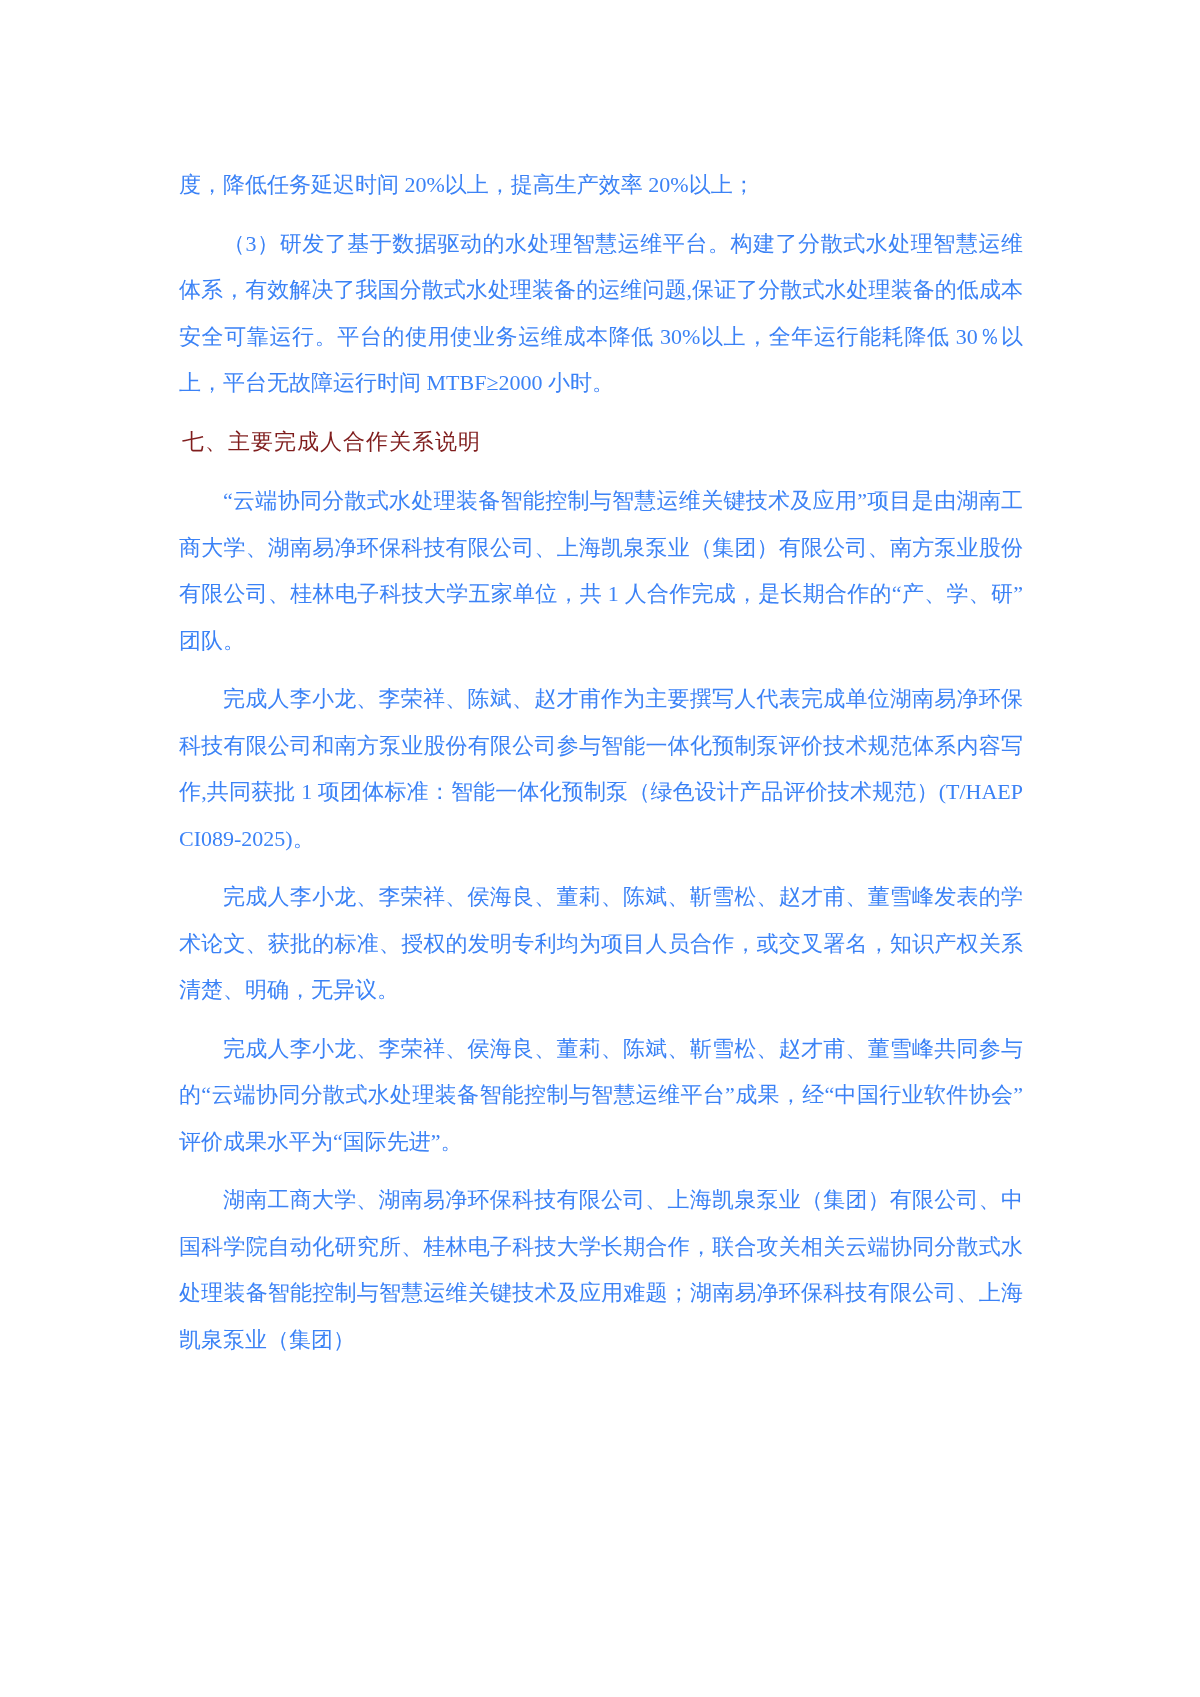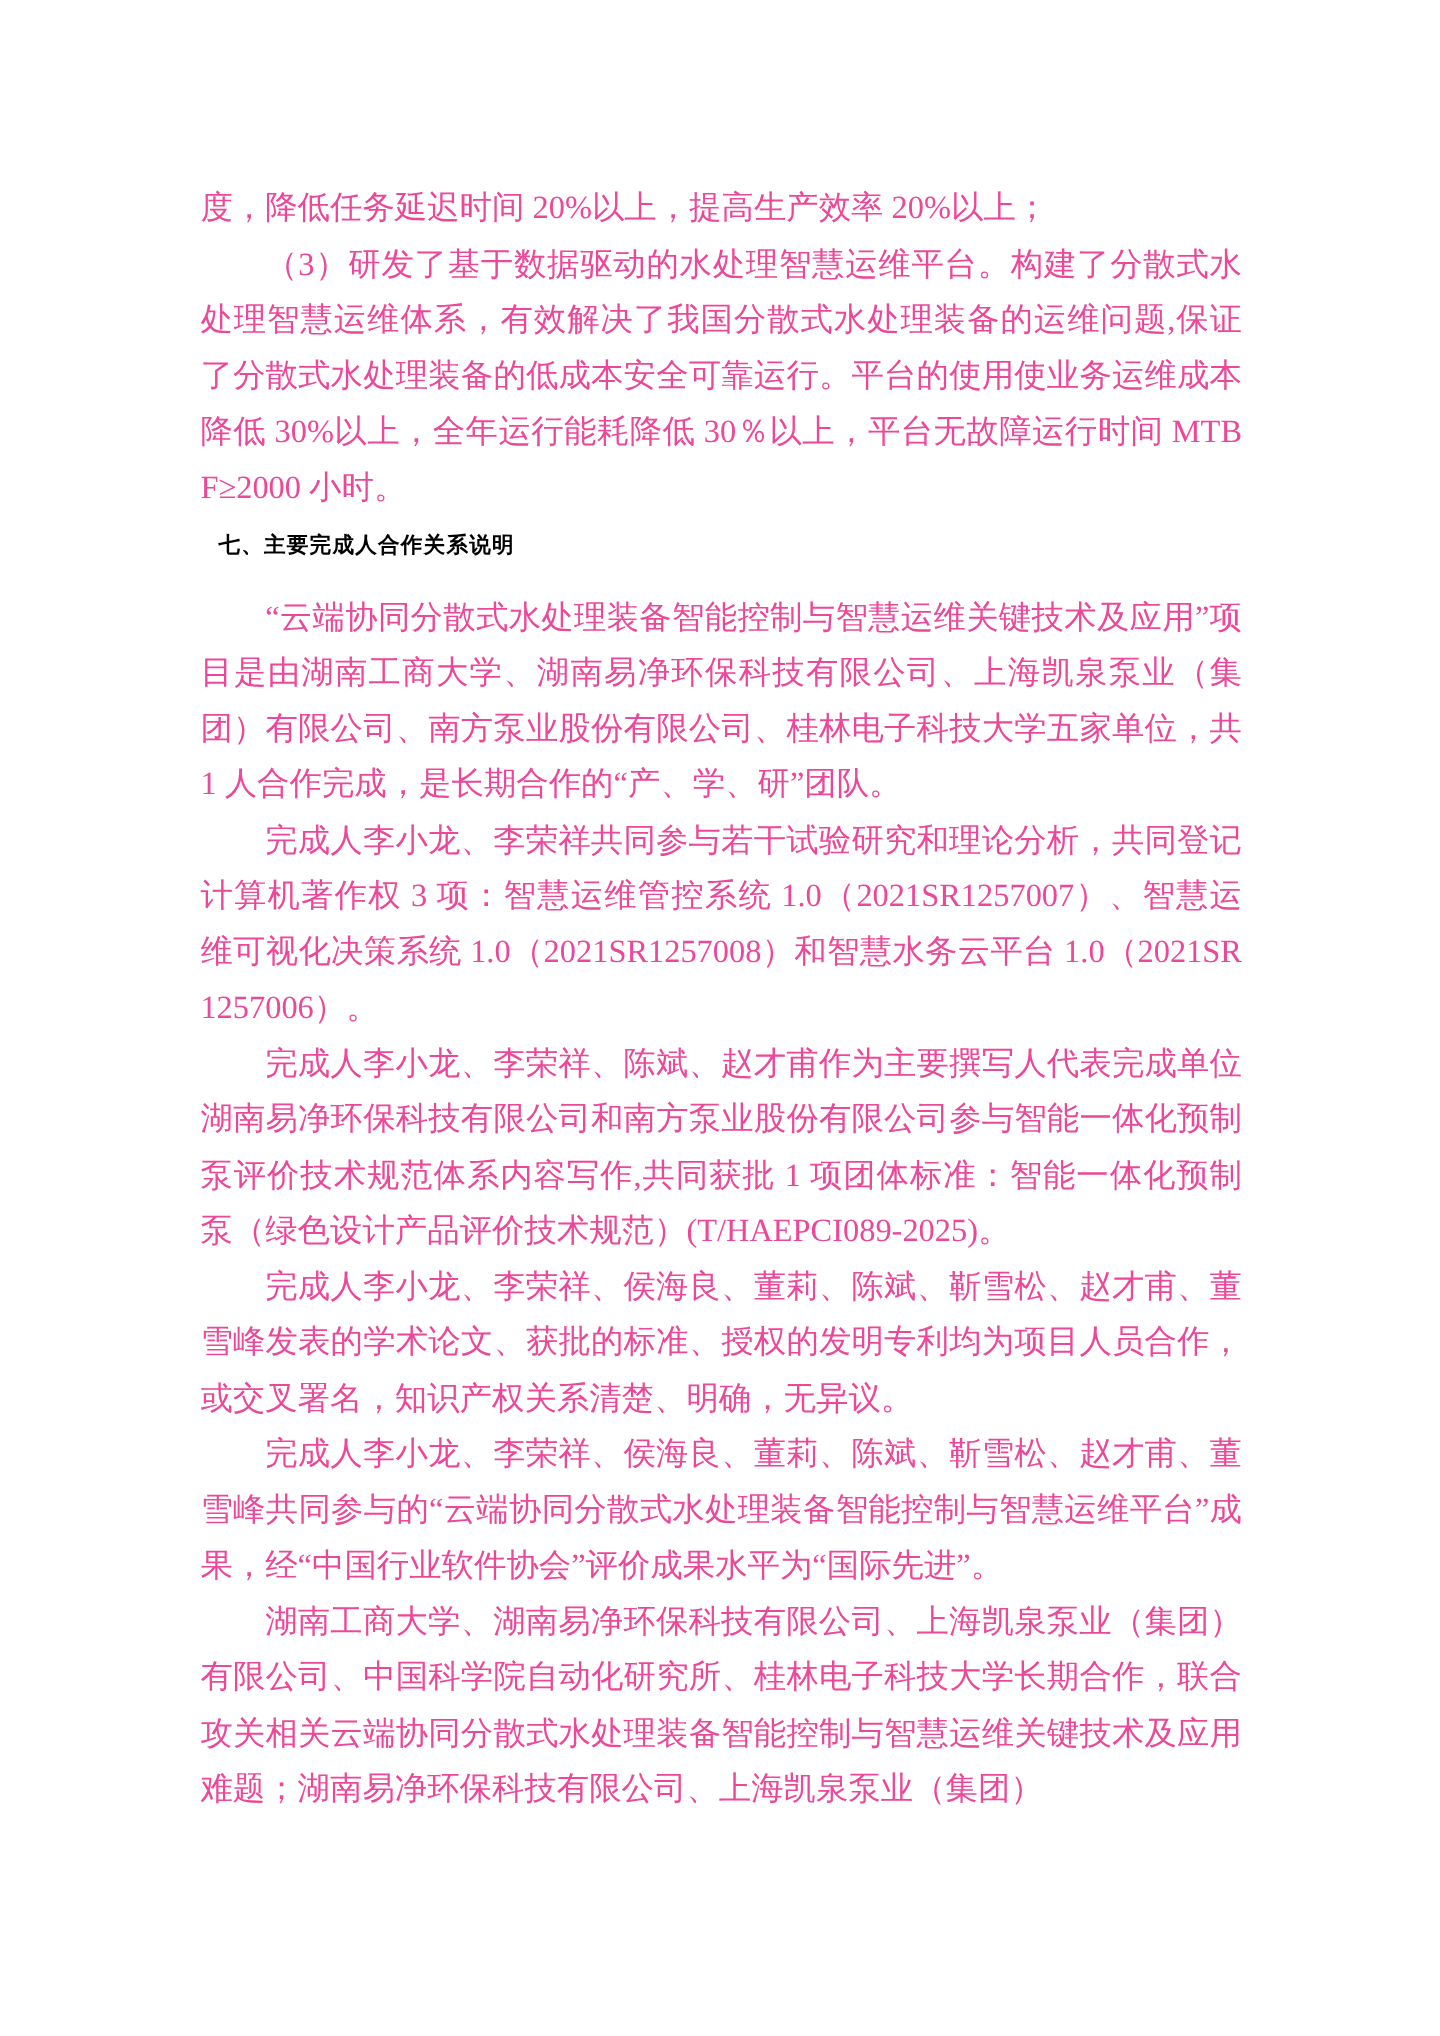--- a/index.html
+++ b/index.html
@@ -11,58 +11,57 @@
     position: relative;
     width: 1200px;
     height: 1697px;
     margin: 0 auto;
     background: #ffffff;
     box-sizing: border-box;
     padding: 150px 165px 0 167px;
     overflow: hidden;
   }
   .body-par {
-    margin: 0;
+    margin: 12px;
     font-family: "Liberation Serif", "DejaVu Serif", serif;
-    font-size: 27px;
+    font-size: 22px;
     line-height: 46.5px;
-    color: #ec4899;
+    color: #3b82f6;
     text-align: justify;
     text-justify: inter-ideograph;
     word-break: break-all;
   }
   .indent {
     text-indent: 2em;
   }
   .section-heading {
     margin: 2px 0 13px 0;
     padding-left: 15px;
     font-family: "Liberation Sans", "DejaVu Sans", sans-serif;
-    font-weight: 700;
-    font-size: 18px;
+    font-weight: 400;
+    font-size: 22px;
     line-height: 46.5px;
-    color: #000000;
+    color: #7f1d1d;
     letter-spacing: 1px;
   }
 </style>
 </head>
 <body>
 
 <div class="page">
 
   <p class="body-par">度，降低任务延迟时间 20%以上，提高生产效率 20%以上；</p>
 
   <p class="body-par indent">（3）研发了基于数据驱动的水处理智慧运维平台。构建了分散式水处理智慧运维体系，有效解决了我国分散式水处理装备的运维问题,保证了分散式水处理装备的低成本安全可靠运行。平台的使用使业务运维成本降低 30%以上，全年运行能耗降低 30％以上，平台无故障运行时间 MTBF≥2000 小时。</p>
 
 
   <h2 class="section-heading">七、主要完成人合作关系说明</h2>
 
   <p class="body-par indent">“云端协同分散式水处理装备智能控制与智慧运维关键技术及应用”项目是由湖南工商大学、湖南易净环保科技有限公司、上海凯泉泵业（集团）有限公司、南方泵业股份有限公司、桂林电子科技大学五家单位，共 1 人合作完成，是长期合作的“产、学、研”团队。</p>
 
-  <p class="body-par indent">完成人李小龙、李荣祥共同参与若干试验研究和理论分析，共同登记计算机著作权 3 项：智慧运维管控系统 1.0（2021SR1257007）、智慧运维可视化决策系统 1.0（2021SR1257008）和智慧水务云平台 1.0（2021SR1257006）。</p>
 
   <p class="body-par indent">完成人李小龙、李荣祥、陈斌、赵才甫作为主要撰写人代表完成单位湖南易净环保科技有限公司和南方泵业股份有限公司参与智能一体化预制泵评价技术规范体系内容写作,共同获批 1 项团体标准：智能一体化预制泵（绿色设计产品评价技术规范）(T/HAEPCI089-2025)。</p>
 
   <p class="body-par indent">完成人李小龙、李荣祥、侯海良、董莉、陈斌、靳雪松、赵才甫、董雪峰发表的学术论文、获批的标准、授权的发明专利均为项目人员合作，或交叉署名，知识产权关系清楚、明确，无异议。</p>
 
   <p class="body-par indent">完成人李小龙、李荣祥、侯海良、董莉、陈斌、靳雪松、赵才甫、董雪峰共同参与的“云端协同分散式水处理装备智能控制与智慧运维平台”成果，经“中国行业软件协会”评价成果水平为“国际先进”。</p>
 
   <p class="body-par indent">湖南工商大学、湖南易净环保科技有限公司、上海凯泉泵业（集团）有限公司、中国科学院自动化研究所、桂林电子科技大学长期合作，联合攻关相关云端协同分散式水处理装备智能控制与智慧运维关键技术及应用难题；湖南易净环保科技有限公司、上海凯泉泵业（集团）</p>
 
 </div>

